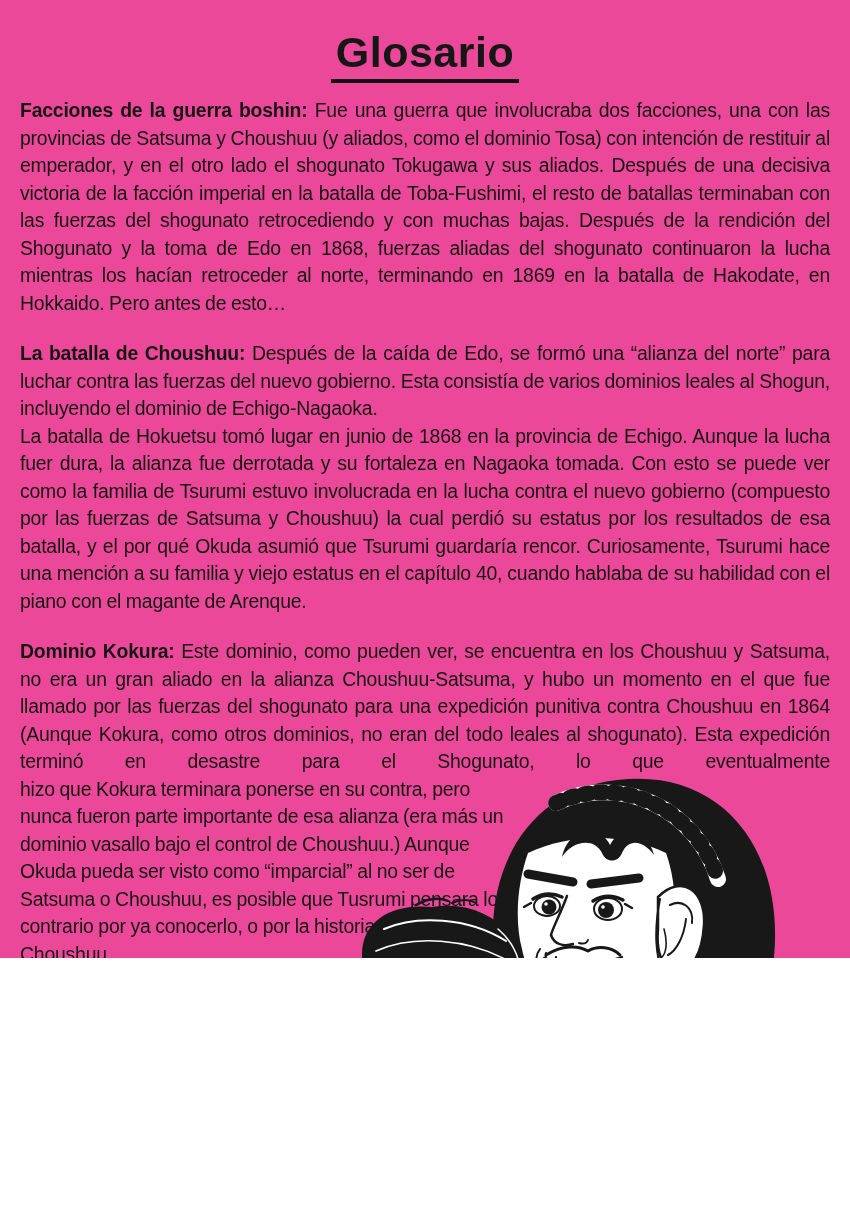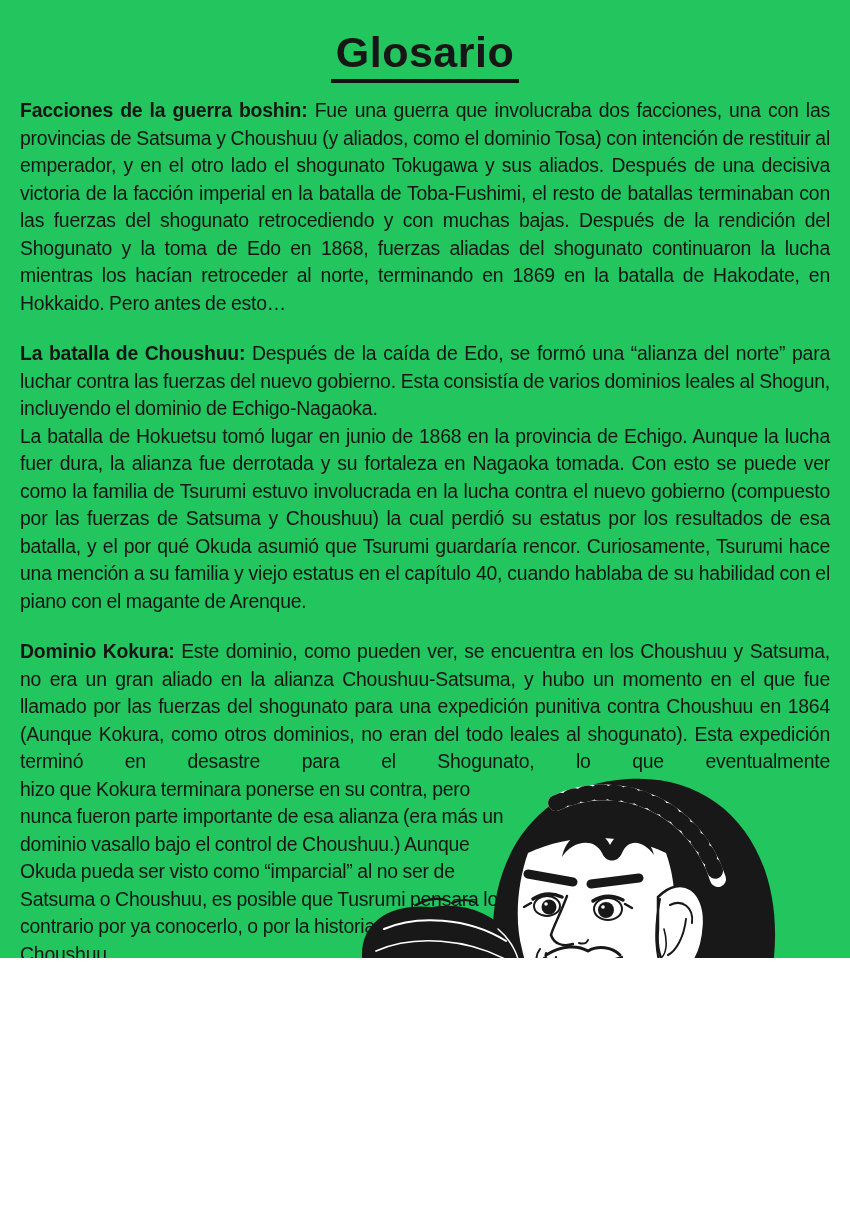--- a/index.html
+++ b/index.html
@@ -1,18 +1,18 @@
 <!DOCTYPE html>
 <html><head>
 <meta charset="utf-8">
 <style>
   html,body{margin:0;padding:0;}
   .page{
     position:relative; width:850px; height:958px;
-    background:#22c55e; overflow:hidden;
+    background:#ec4899; overflow:hidden;
     font-family:"Liberation Sans", sans-serif;
     color:#161616;
   }
   .title{
     text-align:center; margin:28px 0 13px 0;
     font-size:43px; font-weight:bold; letter-spacing:0.5px;
   }
   .title .u{
     display:inline-block; padding:0 5px 2px 5px;
     border-bottom:4px solid #111;

